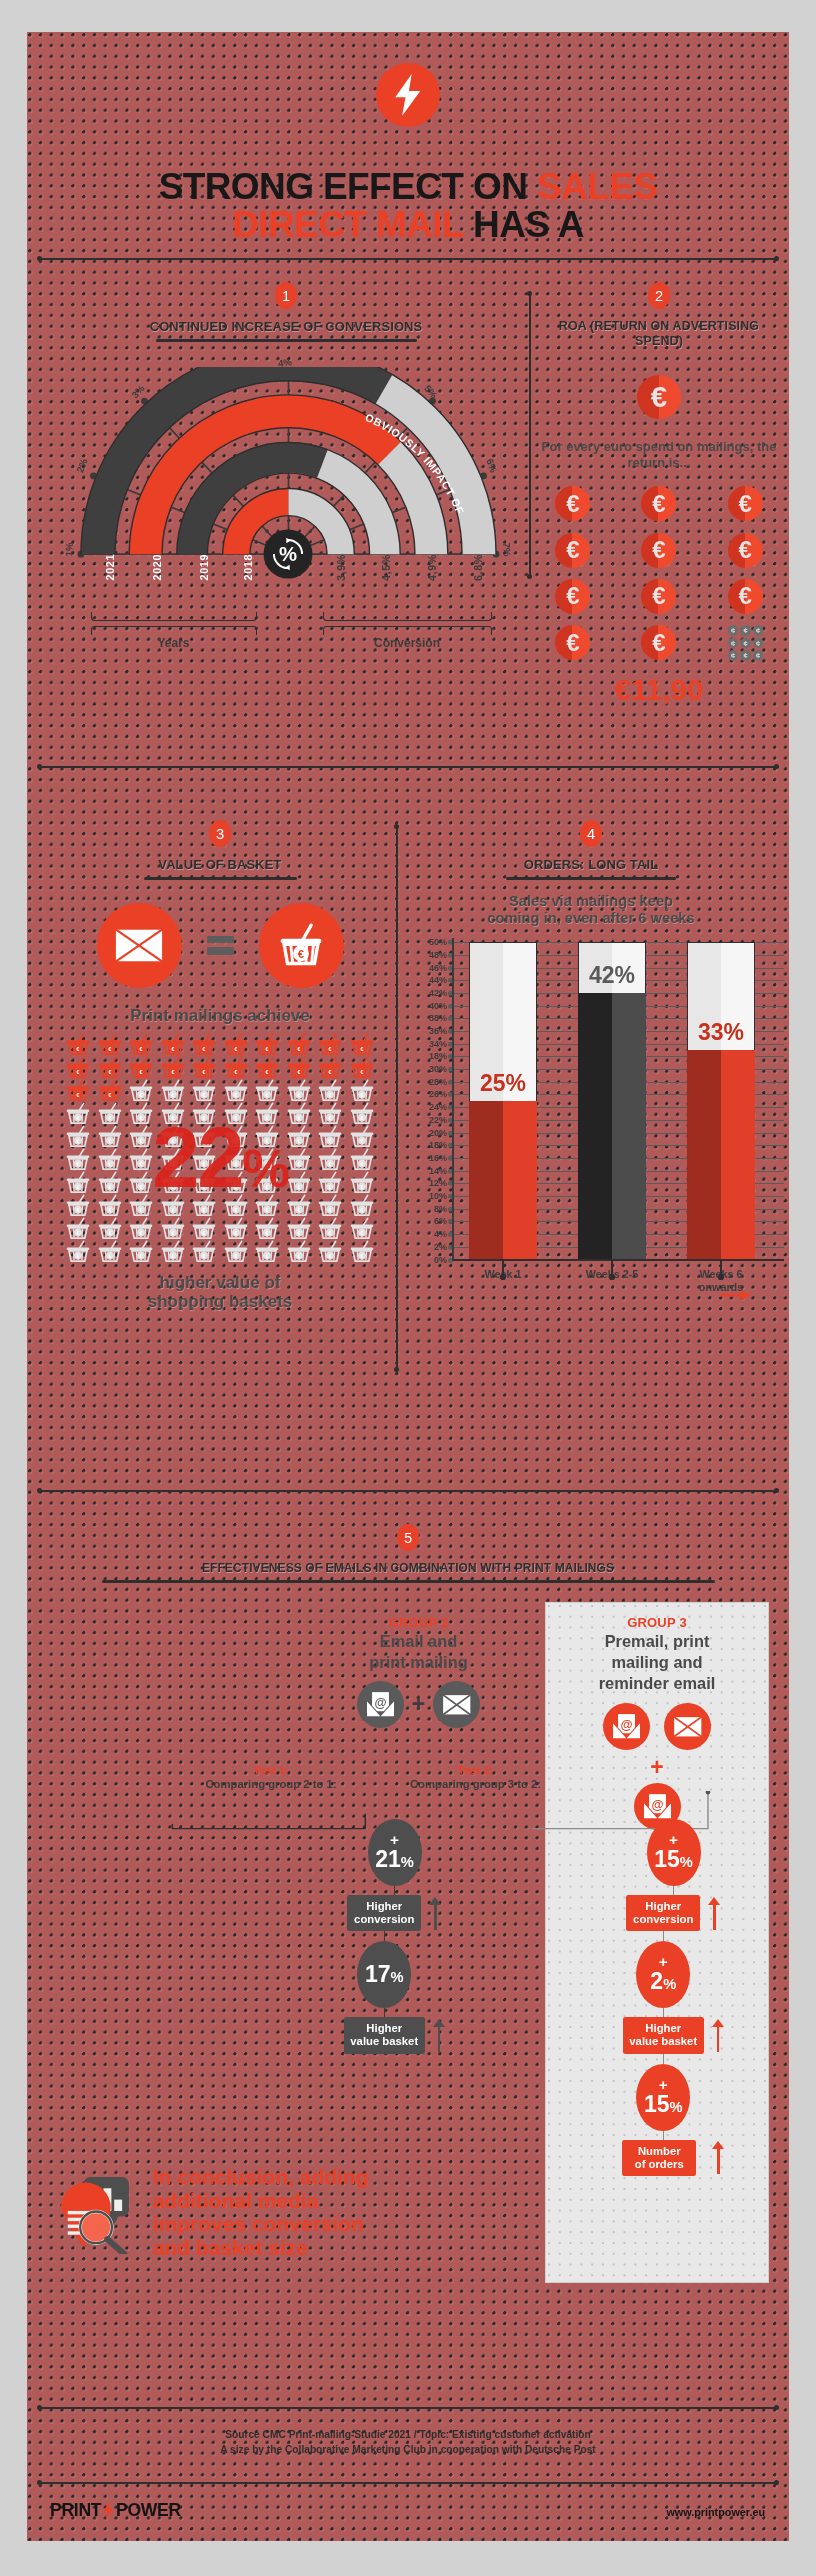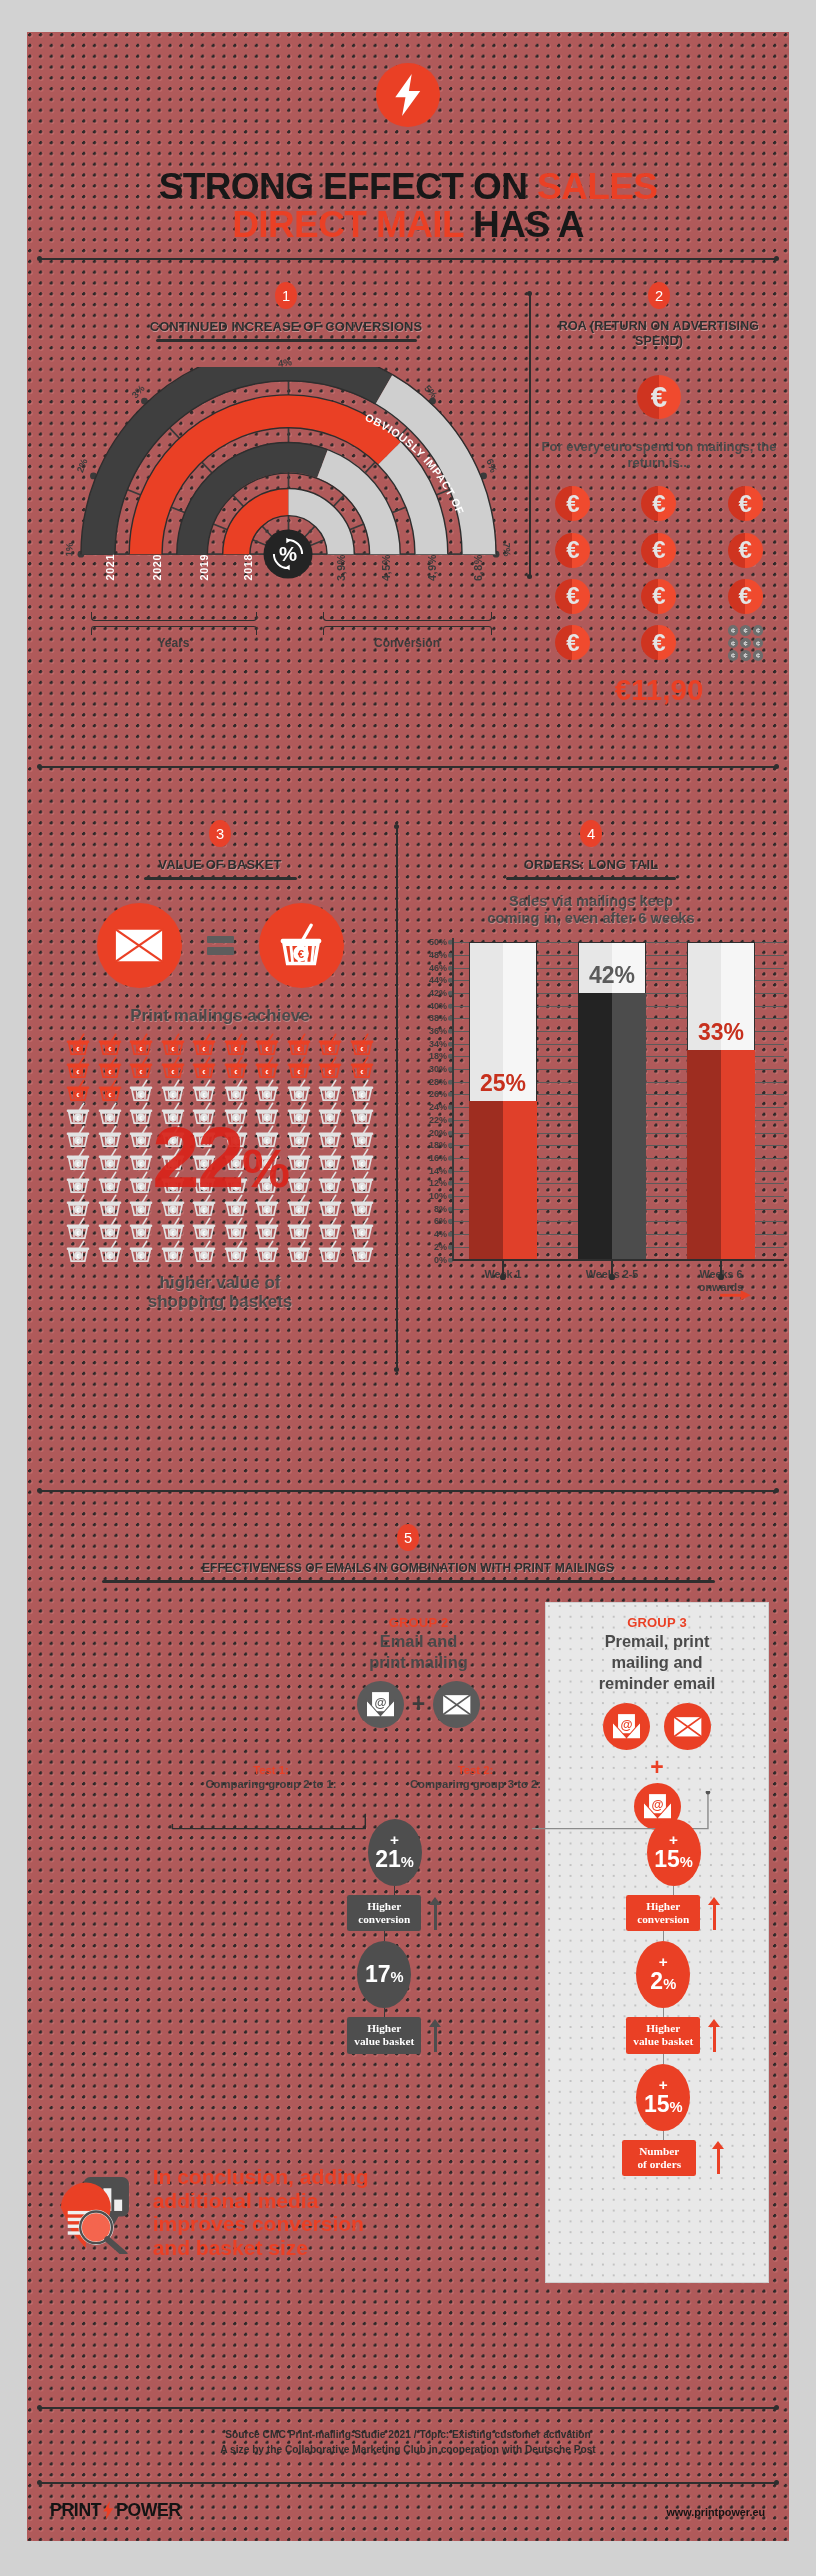--- a/index.html
+++ b/index.html
@@ -125,21 +125,21 @@
   .grp-title{ font-size:13px;font-weight:bold;color:#ea4025;text-align:center;letter-spacing:0.2px; }
   .grp-sub{ font-size:16.4px;font-weight:bold;color:#4a4a4a;text-align:center;line-height:1.14;margin-top:2.3px; }
   .ic-circ{ width:47px;height:47px;border-radius:50%;display:flex;align-items:center;justify-content:center; }
   .plusglyph{ font-size:23px;font-weight:bold;color:#3c3c3c;line-height:1; }
   .bubble{ width:54px;height:67px;border-radius:50%;display:flex;flex-direction:column;
            align-items:center;justify-content:center;color:#fff; }
   .bubble .p{ font-size:15.3px;font-weight:bold;line-height:.8;margin-bottom:1.7px; }
   .bubble .v{ font-size:23px;font-weight:bold;line-height:1; }
   .bubble .v small{ font-size:14.7px; }
   .labelbox{ padding:5.1px 6.8px;border-radius:2.3px;color:#fff;font-size:11.3px;
-             font-weight:bold;text-align:center;line-height:1.15;min-width:74px;font-family:Liberation Serif, serif; }
+             font-weight:bold;text-align:center;line-height:1.15;min-width:74px; }
   .arrowup{ width:12.5px;height:33px;position:relative; }
   .arrowup i{ position:absolute;left:5.1px;bottom:0;width:2.3px;height:26px;background:currentColor; }
   .arrowup b{ position:absolute;left:0;top:0;width:0;height:0;
               border-left:6.2px solid transparent;border-right:6.2px solid transparent;
               border-bottom:8.5px solid currentColor; }
   .testlbl{ font-size:11.3px;font-weight:bold;color:#3c3c3c;text-align:center;line-height:1.2; }
   .testlbl em{ color:#ea4025;font-style:normal;display:block; }
   .concl{ font-size:21px;font-weight:bold;color:#ea4025;line-height:1.12; }
 
   

